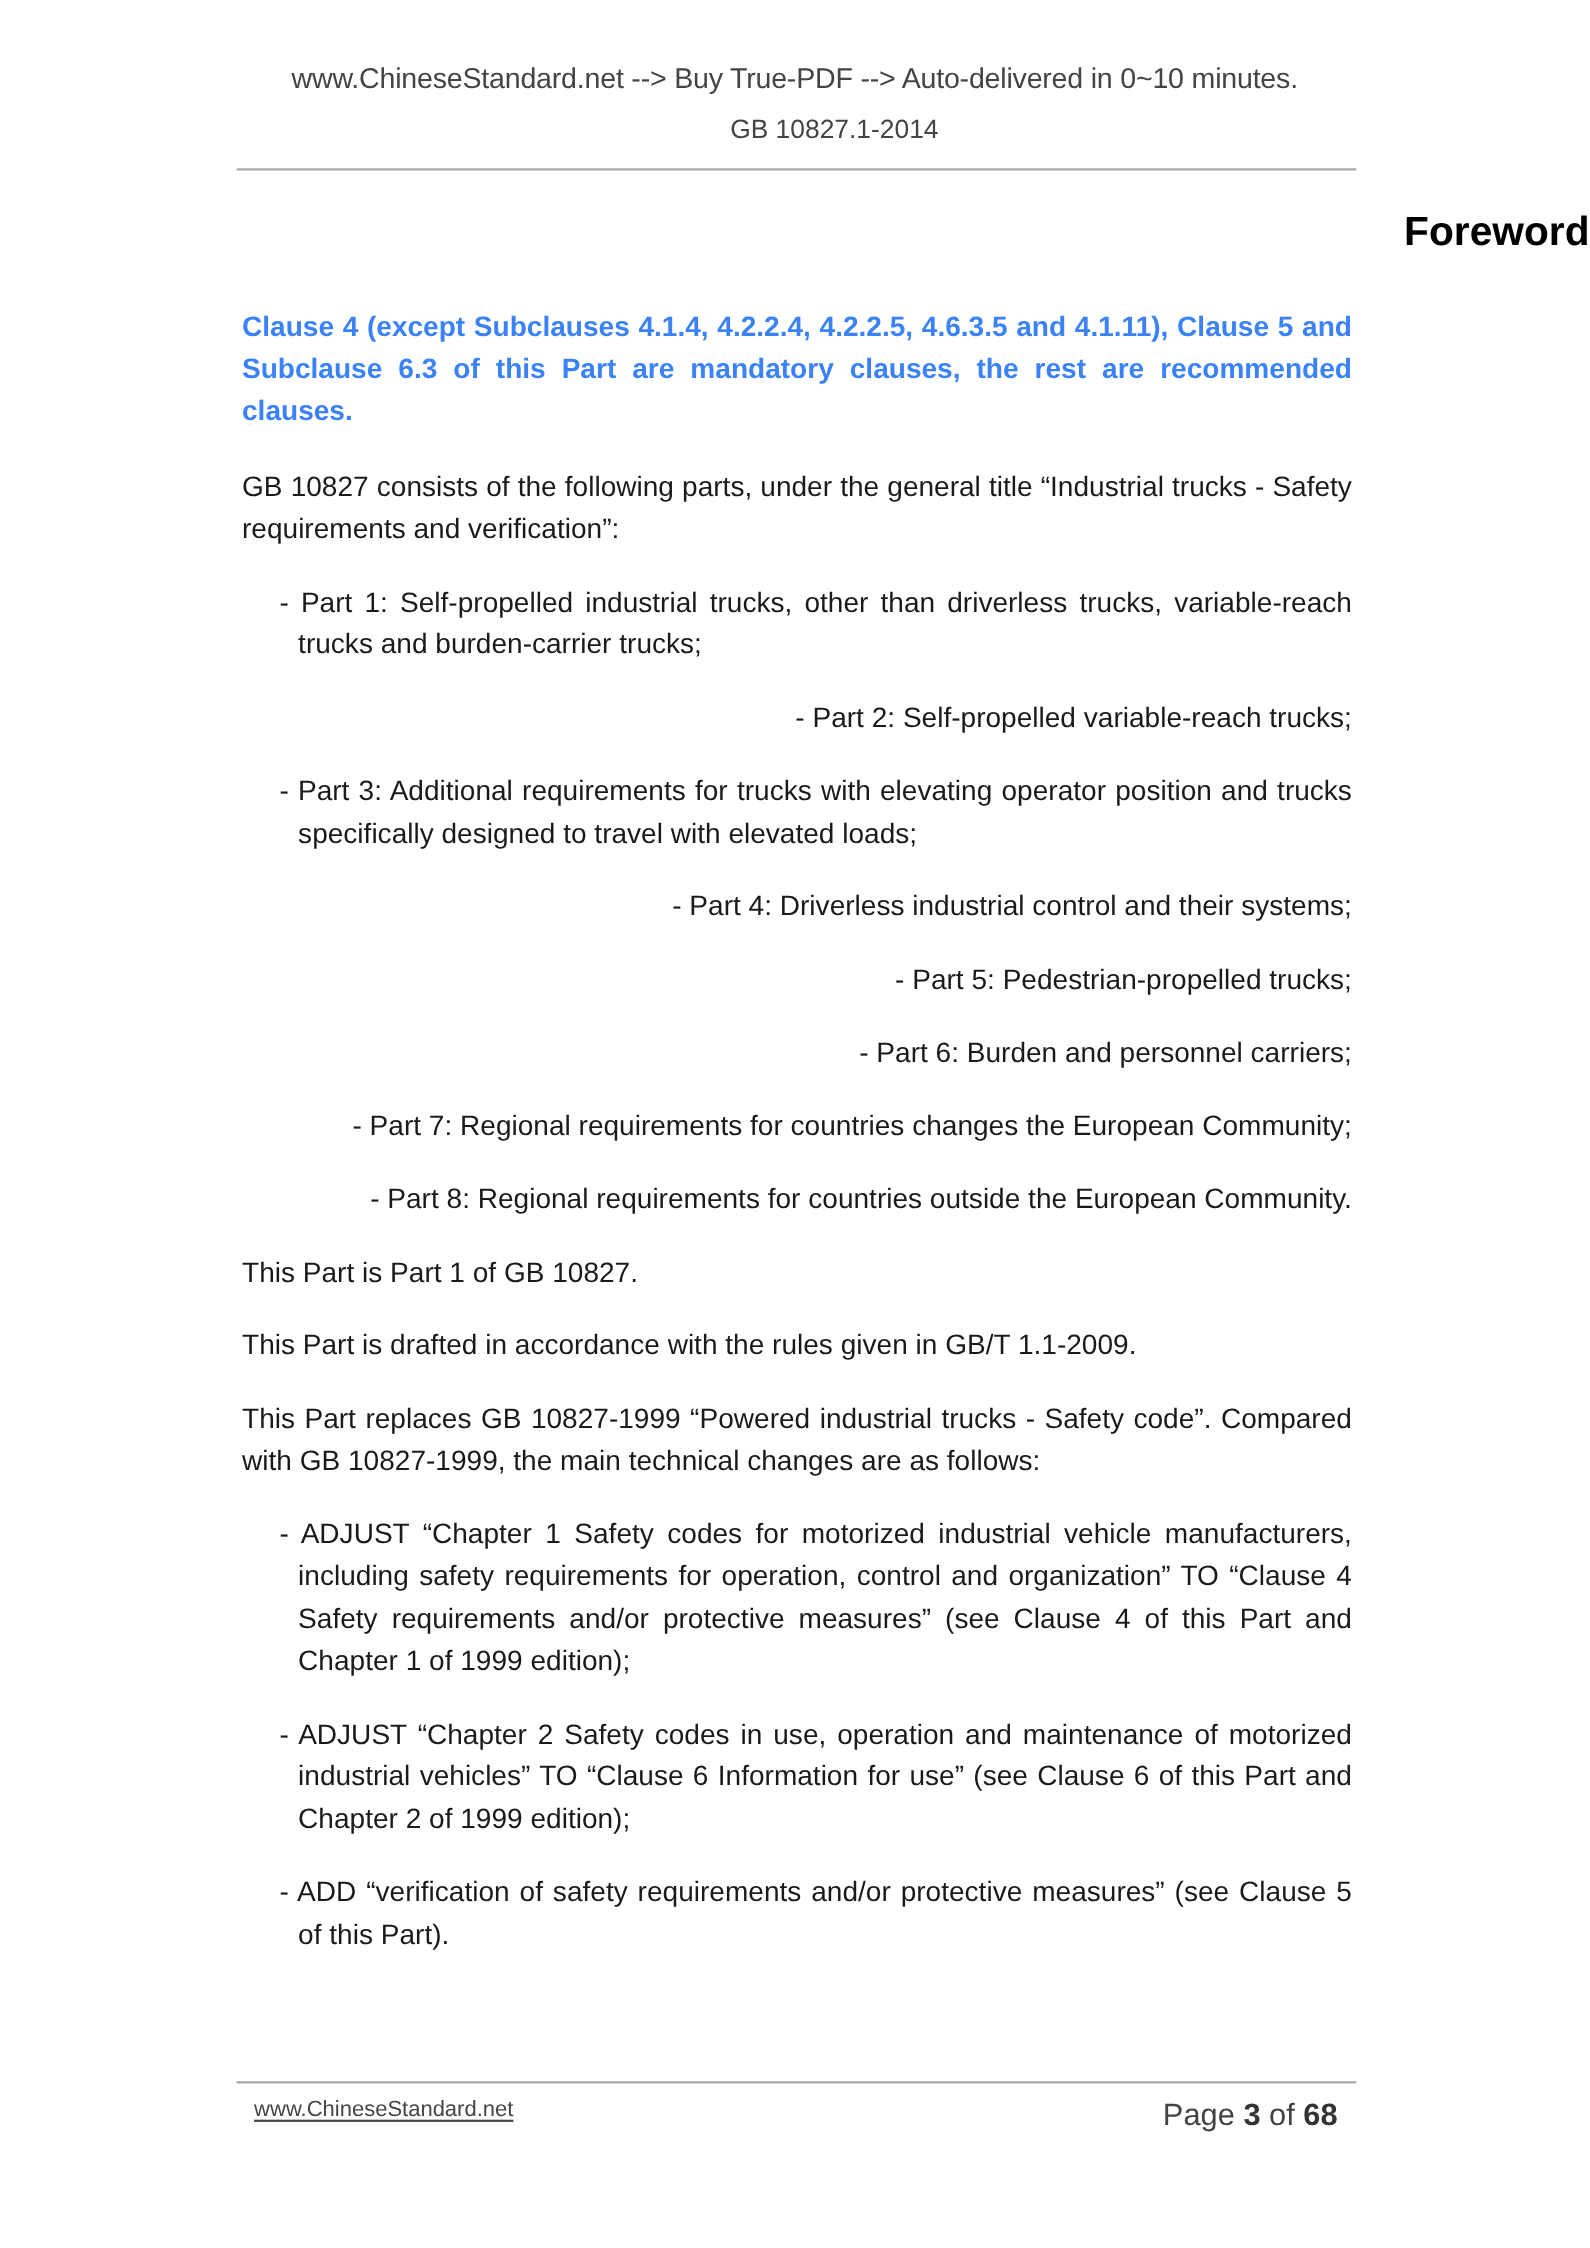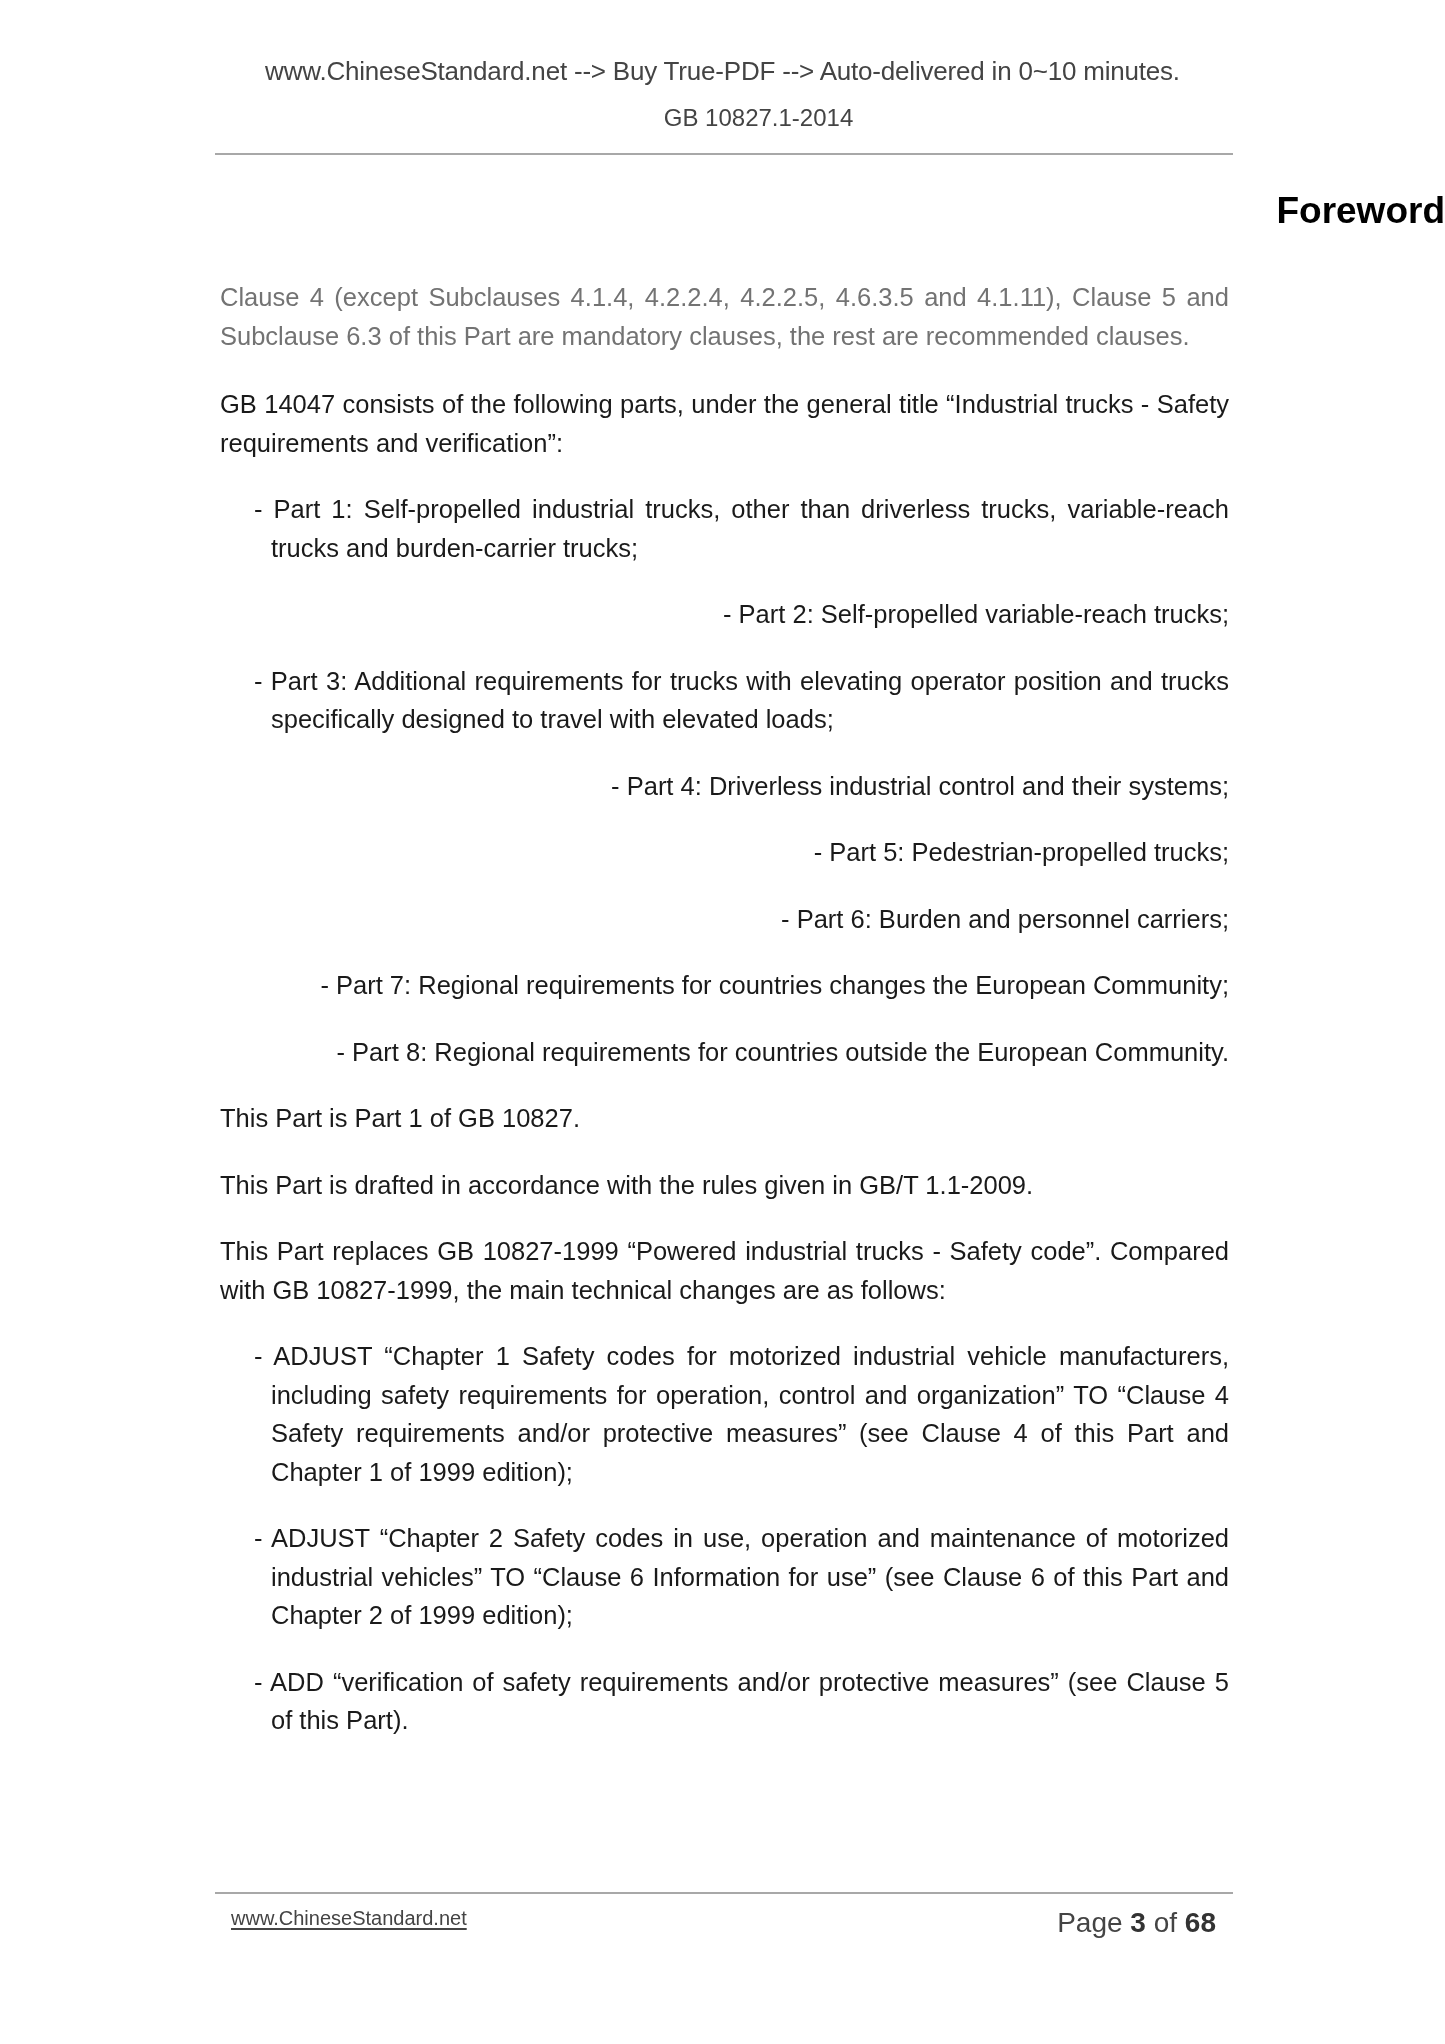--- a/index.html
+++ b/index.html
@@ -63,22 +63,22 @@
       width: 1009px;
       font-size: 25.5px;
       line-height: 38.5px;
       color: #1a1a1a;
     }
     .para {
       margin: 0 0 28px 0;
       text-align: justify;
     }
     .para.bold {
-      font-weight: normal;
-      color: #737373;
+      font-weight: bold;
+      color: #3b82f6;
       margin-bottom: 30px;
     }
     .item {
       margin: 0 0 28px 0;
       padding-left: 51px;
       text-indent: -17px;
       text-align: justify;
     }
     .item.no-justify { text-align: right; }
 
@@ -104,21 +104,21 @@
 <body>
 
 <div class="hdr-line1">www.ChineseStandard.net --&gt; Buy True-PDF --&gt; Auto-delivered in 0~10 minutes.</div>
 <div class="hdr-line2">GB 10827.1-2014</div>
 <div class="rule top"></div>
 
 <h1 class="title" style="margin:0;">Foreword</h1>
 
 <div class="body">
   <p class="para bold">Clause 4 (except Subclauses 4.1.4, 4.2.2.4, 4.2.2.5, 4.6.3.5 and 4.1.11), Clause 5 and Subclause 6.3 of this Part are mandatory clauses, the rest are recommended clauses.</p>
-  <p class="para">GB 14047 consists of the following parts, under the general title “Industrial trucks - Safety requirements and verification”:</p>
+  <p class="para">GB 10827 consists of the following parts, under the general title “Industrial trucks - Safety requirements and verification”:</p>
 
   <div>
     <p class="item">- Part 1: Self-propelled industrial trucks, other than driverless trucks, variable-reach trucks and burden-carrier trucks;</p>
     <p class="item no-justify">- Part 2: Self-propelled variable-reach trucks;</p>
     <p class="item">- Part 3: Additional requirements for trucks with elevating operator position and trucks specifically designed to travel with elevated loads;</p>
     <p class="item no-justify">- Part 4: Driverless industrial control and their systems;</p>
     <p class="item no-justify">- Part 5: Pedestrian-propelled trucks;</p>
     <p class="item no-justify">- Part 6: Burden and personnel carriers;</p>
     <p class="item no-justify">- Part 7: Regional requirements for countries changes the European Community;</p>
     <p class="item no-justify">- Part 8: Regional requirements for countries outside the European Community.</p>

